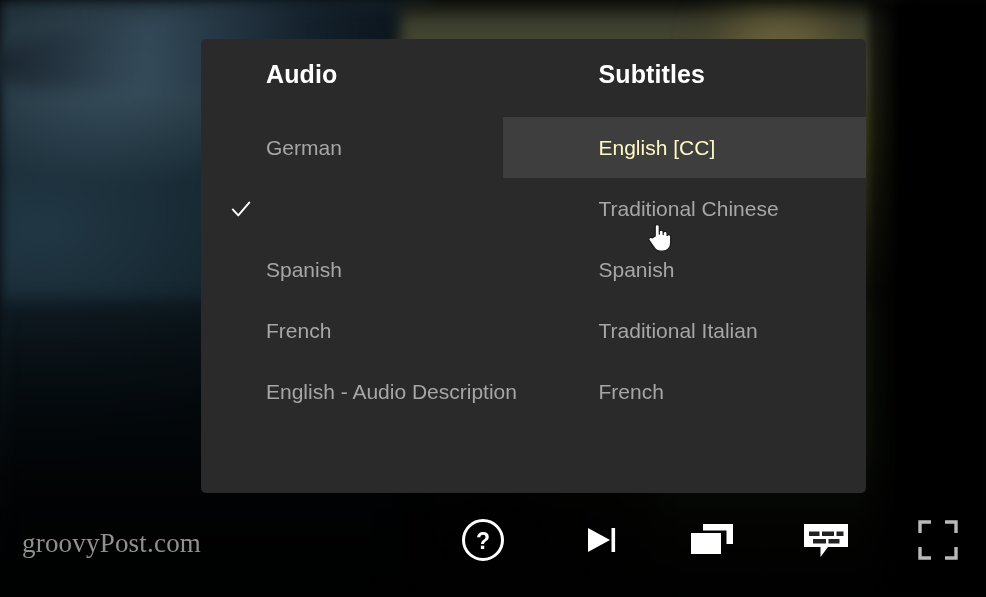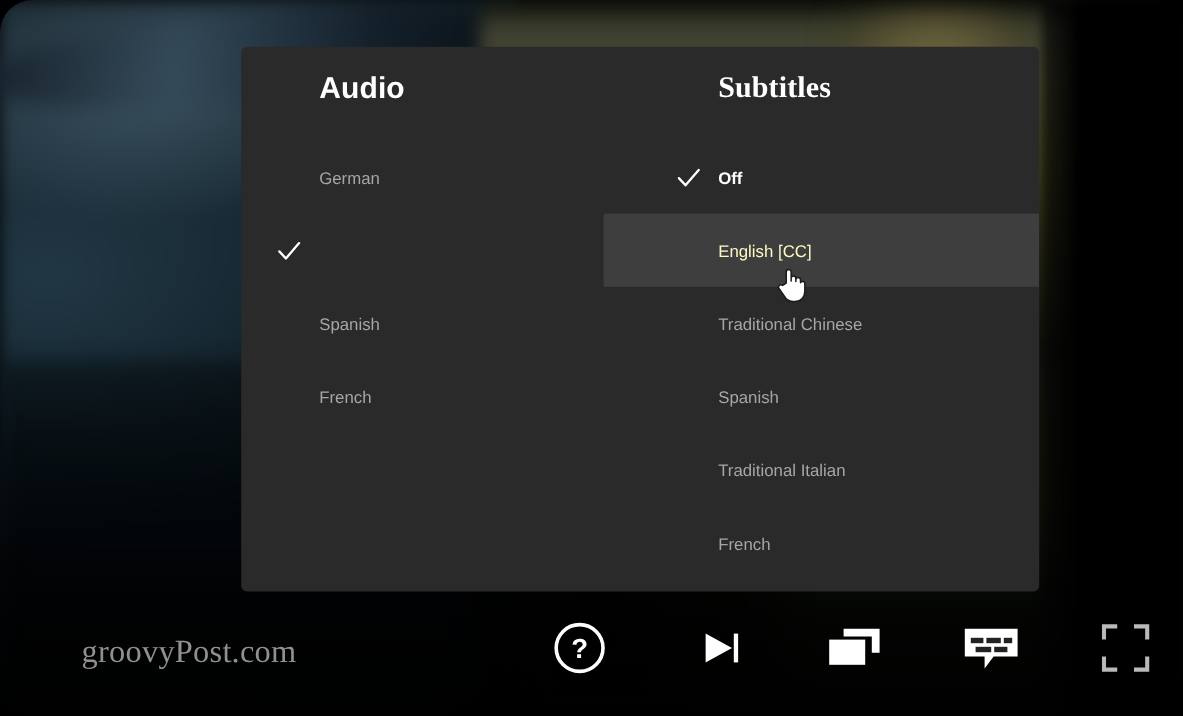--- a/index.html
+++ b/index.html
@@ -8,21 +8,20 @@
     background: #000;
   }
   #screen {
     position: relative;
     width: 986px;
     height: 597px;
     overflow: hidden;
     background: #000;
     font-family: "Liberation Sans", sans-serif;
     user-select: none;
-    border-radius: 27px;
   }
 
   
   .video-bg {
     position: absolute;
     inset: 0;
     background: #050607;
   }
   .bg-layer { position: absolute; }
 
@@ -105,21 +104,21 @@
     position: absolute;
     top: 21px;
     left: 0;
     font-size: 25px;
     font-weight: bold;
     color: #ffffff;
     letter-spacing: 0.1px;
     white-space: nowrap;
   }
   .col-audio .col-head { left: 65px; }
-  .col-subs  .col-head { left: 65px; font-family: Liberation Serif, serif; }
+  .col-subs  .col-head { left: 65px; }
 
   .track-list {
     position: absolute;
     top: 78px;
     left: 0;
     right: 0;
   }
   .track-row {
     position: relative;
     height: 61px;
@@ -143,21 +142,21 @@
     top: 50%;
     width: 22px;
     height: 22px;
     margin-top: -11px;
     display: none;
   }
   .track-row.is-selected .track-check { display: block; }
   .track-check svg { display: block; }
 
   .track-label {
-    font-size: 14px;
+    font-size: 21px;
     color: #a6a6a6;
     white-space: nowrap;
     line-height: 1;
   }
   .track-row.is-selected .track-label {
     color: #ffffff;
     font-weight: bold;
   }
   .track-row.is-hover .track-label { color: #fef9c3; }
 
@@ -198,21 +197,20 @@
   .watermark {
     position: absolute;
     left: 22px;
     bottom: 38px;
     font-family: "Liberation Serif", serif;
     font-size: 27px;
     color: #b9b9b9;
     opacity: 0.78;
     letter-spacing: 0.2px;
     white-space: nowrap;
-    margin-left: 46px;
   }
 </style>
 </head>
 <body>
 
 <div id="screen">
 
   <div class="video-bg">
     <div class="bg-layer bg-left"></div>
     <div class="bg-layer bg-left-streak"></div>
@@ -249,36 +247,32 @@
 
             <span class="track-label">Spanish</span>
           </div>
 
           <div class="track-row">
 
             <span class="track-label">French</span>
           </div>
 
 
+          <div class="track-row">
+
+            <span class="track-label">English - Audio Description</span>
+          </div>
 
         </div>
       </div>
 
       <div class="track-col col-subs">
         <div class="col-head">Subtitles</div>
         <div class="track-list">
 
-          <div class="track-row is-selected">
-            <span class="track-check">
-              <svg viewBox="0 0 24 24" width="22" height="22">
-                  <path d="M3 12.5 L9 19 L21 5" fill="none" stroke="#ffffff" stroke-width="2.1" stroke-linecap="round" stroke-linejoin="round"></path>
-                </svg>
-            </span>
-            <span class="track-label">Off</span>
-          </div>
 
           <div class="track-row is-hover">
 
             <span class="track-label">English [CC]</span>
           </div>
 
           <div class="track-row">
 
             <span class="track-label">Traditional Chinese</span>
           </div>

